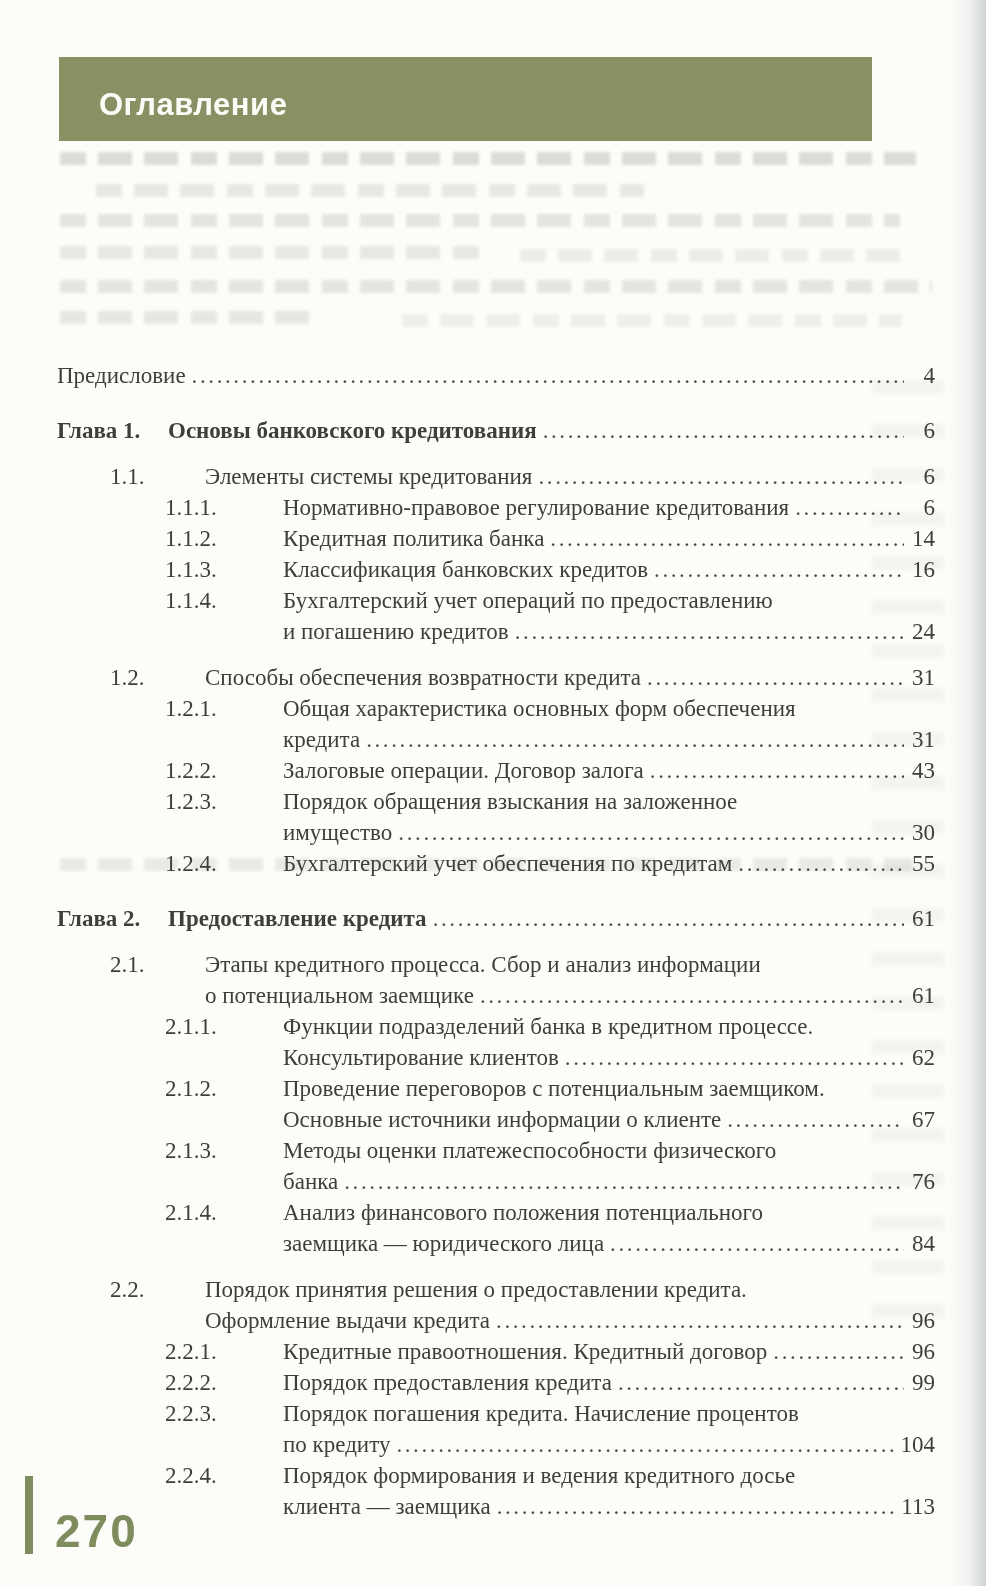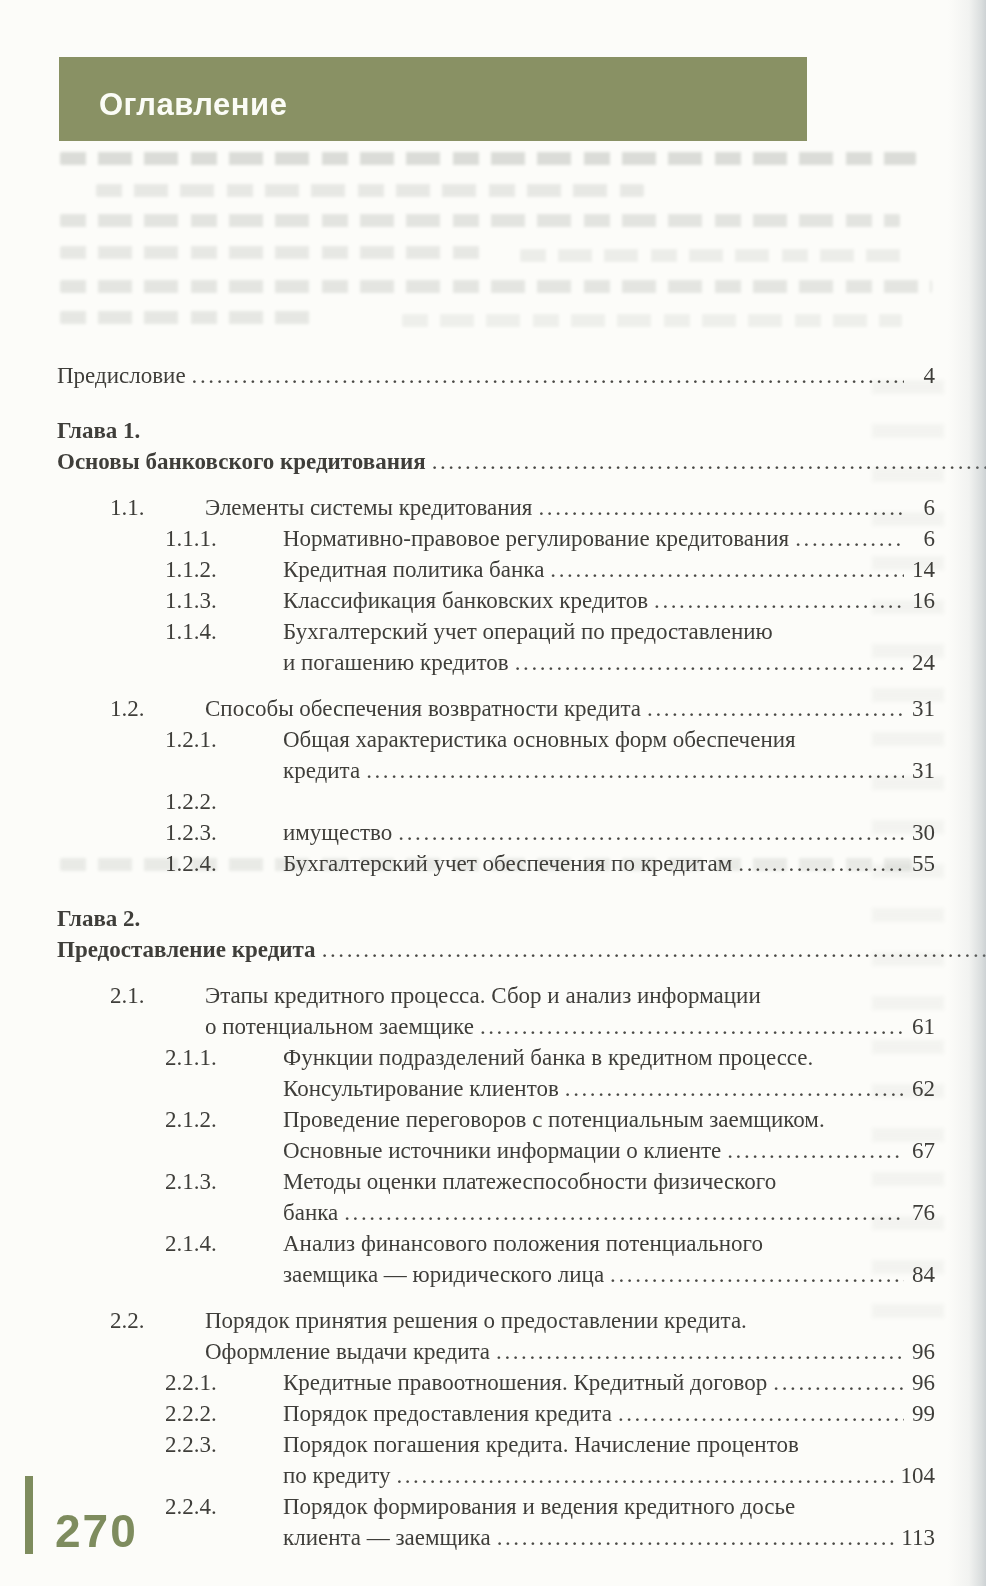--- a/index.html
+++ b/index.html
@@ -10,23 +10,22 @@
     font-family:"Liberation Serif","DejaVu Serif",serif;
     color:#3f3e3a;
   }
   
   .right-edge{
     position:absolute;top:0;right:0;width:38px;height:100%;
     background:linear-gradient(90deg, rgba(150,160,168,0) 0%, rgba(150,160,168,0.10) 55%, rgba(140,152,160,0.30) 88%, rgba(130,142,152,0.38) 100%);
   }
   
   .header-bar{
-    position:absolute;left:59px;top:57px;width:722px;height:84px;
+    position:absolute;left:59px;top:57px;width:813px;height:84px;
     background:#899164;
-    padding-left:26px;
   }
   .header-bar .title{
     position:absolute;left:40px;top:30px;
     font-family:"Liberation Sans","DejaVu Sans",sans-serif;
     font-weight:600;font-size:31px;letter-spacing:0.5px;color:#fbfcf6;
   }
   
   .bleed{
     position:absolute;height:13px;border-radius:2px;
     background:repeating-linear-gradient(90deg,#5a6358 0 26px,transparent 26px 38px,#5a6358 38px 72px,transparent 72px 84px,#5a6358 84px 118px,transparent 118px 131px);
@@ -37,21 +36,21 @@
     background:repeating-linear-gradient(180deg,#5a6358 0 14px,transparent 14px 44px);
     opacity:0.05;filter:blur(2px);
   }
   
   .toc{
     position:absolute;left:57px;top:360px;width:878px;
     font-size:23px;line-height:31px;
   }
   .entry{display:flex;align-items:flex-start;}
   .entry.preface{margin-top:0;}
-  .entry.chapter{margin-top:24px;flex-direction:column;}
+  .entry.chapter{margin-top:24px;}
   .entry.section{margin-top:15px;}
   .entry.subsection{margin-top:0;gap:48px;}
   .entry .num{flex:0 0 auto;white-space:nowrap;}
   .entry.chapter .num{width:111px;font-weight:bold;}
   .entry.section{padding-left:53px;gap:37px;}
   .entry.section .num{width:58px;}
   .entry.subsection{padding-left:108px;}
   .entry.subsection .num{width:70px;}
   .entry .body{flex:1;min-width:0;}
   .entry.chapter .body .t{font-weight:bold;}
@@ -184,24 +183,34 @@
           </div>
           <div class="tline">
             <span class="t">кредита</span>
             <span class="dots"></span>
             <span class="pg">31</span>
           </div>
         </div>
       </div>
       <div class="entry subsection">
         <span class="num">1.2.2.</span>
+        <div class="body">
+          <div class="tline">
+            <span class="t">Залоговые операции. Договор залога</span>
+            <span class="dots"></span>
+            <span class="pg">43</span>
+          </div>
+        </div>
       </div>
       <div class="entry subsection">
         <span class="num">1.2.3.</span>
         <div class="body">
+          <div class="tline">
+            <span class="t">Порядок обращения взыскания на заложенное</span>
+          </div>
           <div class="tline">
             <span class="t">имущество</span>
             <span class="dots"></span>
             <span class="pg">30</span>
           </div>
         </div>
       </div>
       <div class="entry subsection">
         <span class="num">1.2.4.</span>
         <div class="body">

